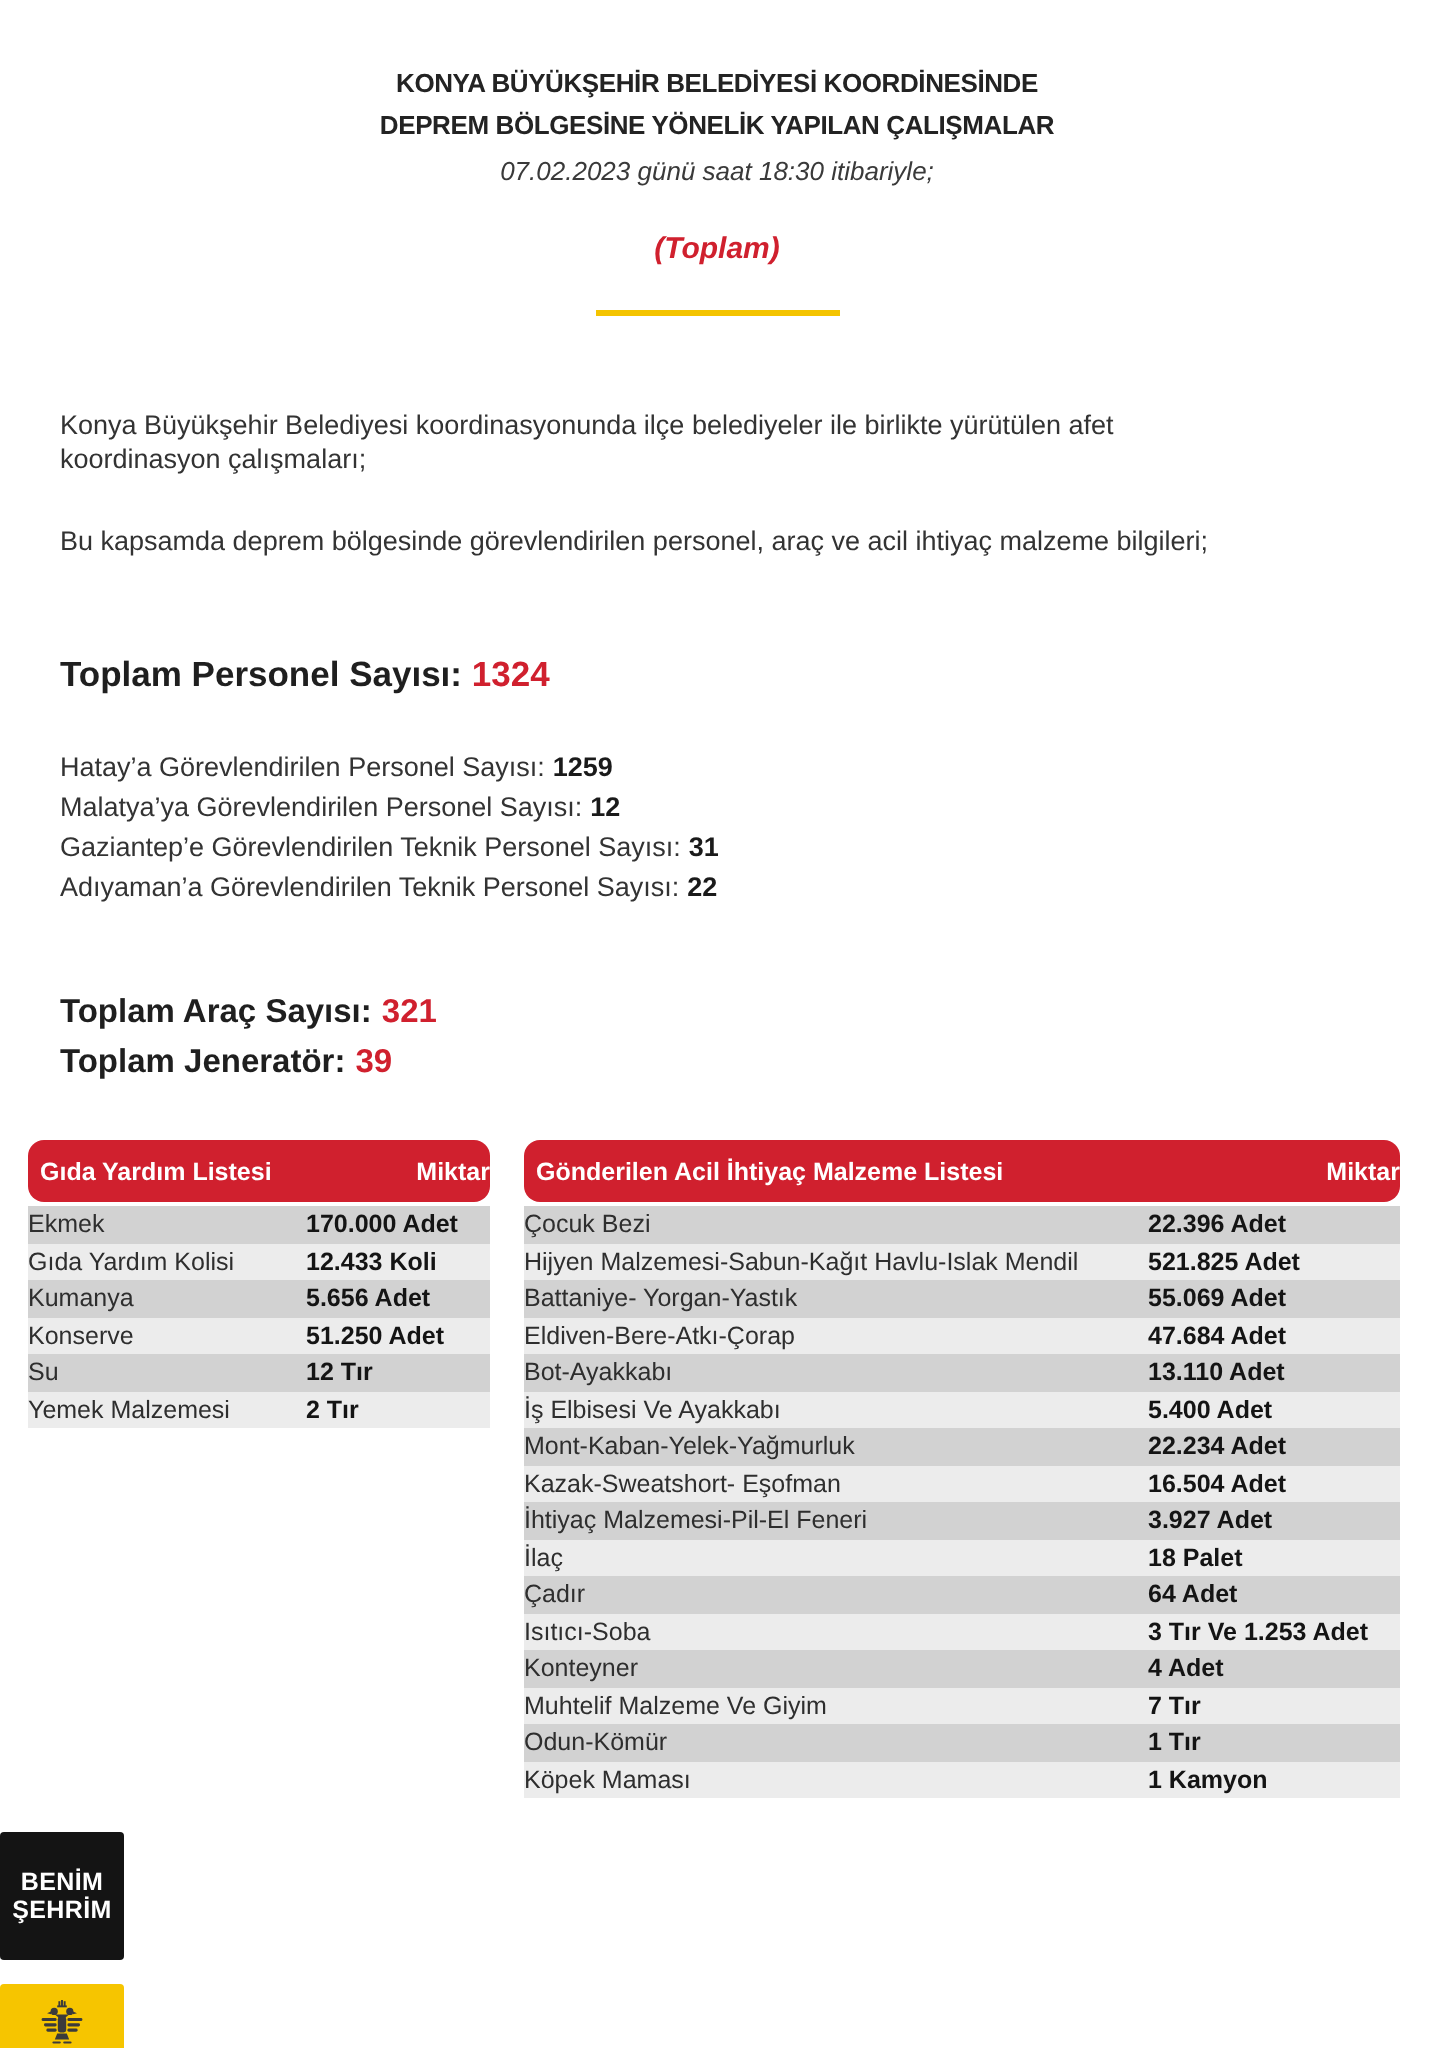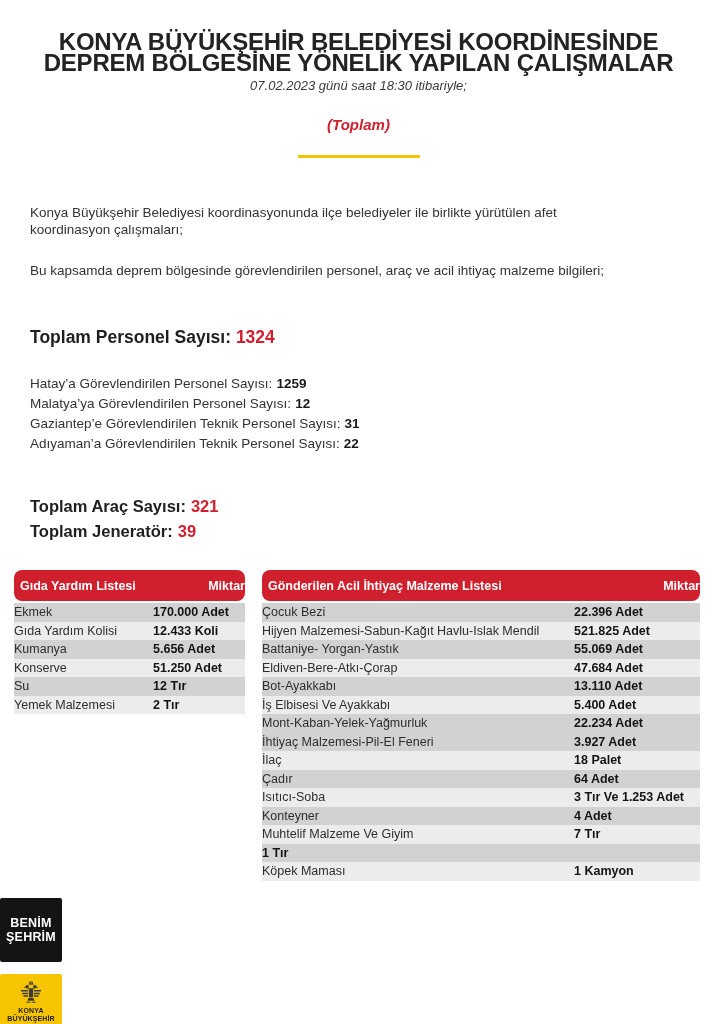--- a/index.html
+++ b/index.html
@@ -11,21 +11,21 @@
     position: relative;
     overflow: hidden;
   }
   .page { width: 717px; height: 1024px; position: relative; }
 
   
   .title {
     padding-top: 31px;
     text-align: center;
     font-weight: bold;
-    font-size: 24px;
+    font-size: 13px;
     line-height: 21px;
     color: #232323;
     letter-spacing: -0.2px;
   }
   .subtitle {
     text-align: center;
     font-style: italic;
     font-size: 13px;
     line-height: 16px;
     margin-top: 5px;
@@ -226,20 +226,24 @@
             <div class="cell-qty">13.110 Adet</div>
           </div>
           <div class="trow even">
             <div class="cell-item">İş Elbisesi Ve Ayakkabı</div>
             <div class="cell-qty">5.400 Adet</div>
           </div>
           <div class="trow odd">
             <div class="cell-item">Mont-Kaban-Yelek-Yağmurluk</div>
             <div class="cell-qty">22.234 Adet</div>
           </div>
+          <div class="trow even">
+            <div class="cell-item">Kazak-Sweatshort- Eşofman</div>
+            <div class="cell-qty">16.504 Adet</div>
+          </div>
           <div class="trow odd">
             <div class="cell-item">İhtiyaç Malzemesi-Pil-El Feneri</div>
             <div class="cell-qty">3.927 Adet</div>
           </div>
           <div class="trow even">
             <div class="cell-item">İlaç</div>
             <div class="cell-qty">18 Palet</div>
           </div>
           <div class="trow odd">
             <div class="cell-item">Çadır</div>
@@ -251,20 +255,21 @@
           </div>
           <div class="trow odd">
             <div class="cell-item">Konteyner</div>
             <div class="cell-qty">4 Adet</div>
           </div>
           <div class="trow even">
             <div class="cell-item">Muhtelif Malzeme Ve Giyim</div>
             <div class="cell-qty">7 Tır</div>
           </div>
           <div class="trow odd">
+            <div class="cell-item">Odun-Kömür</div>
             <div class="cell-qty">1 Tır</div>
           </div>
           <div class="trow even">
             <div class="cell-item">Köpek Maması</div>
             <div class="cell-qty">1 Kamyon</div>
           </div>
         </div>
     </div>
 
   </div>

